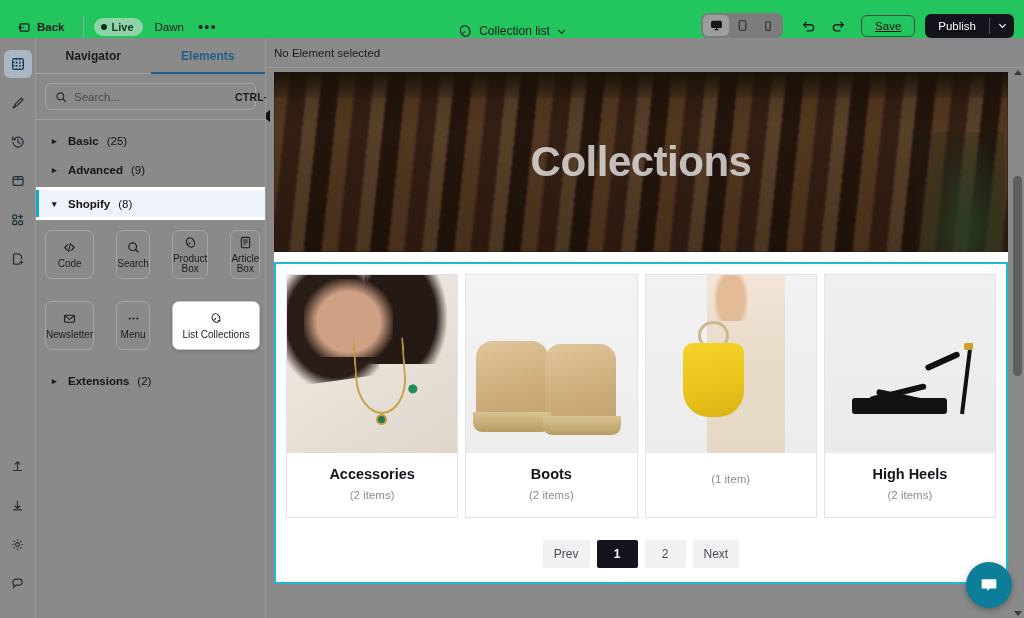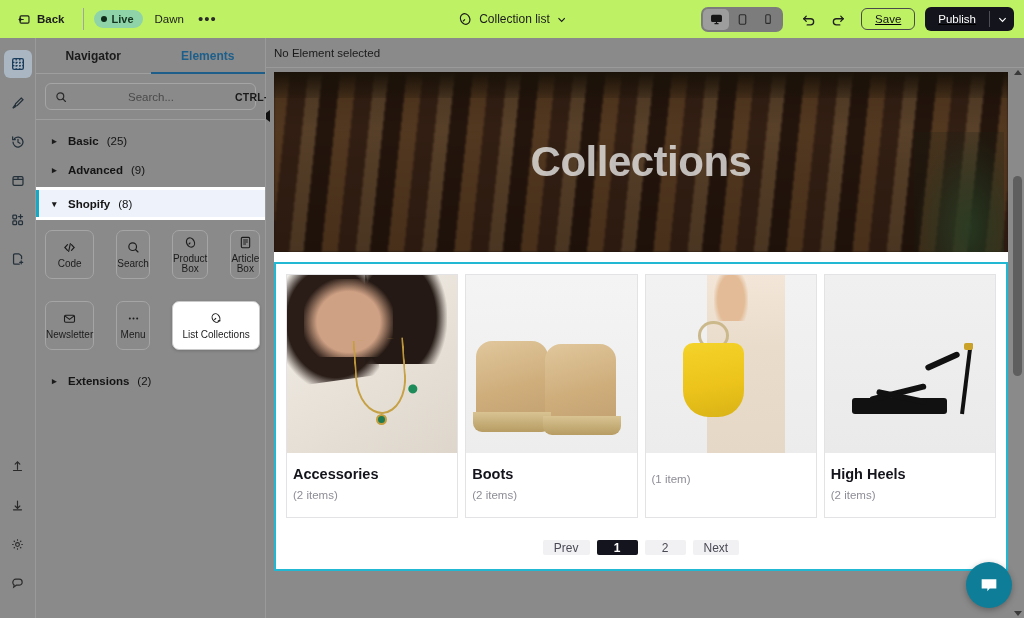--- a/index.html
+++ b/index.html
@@ -7,22 +7,22 @@
     width: 1024px; height: 618px;
     overflow: hidden;
     font-family: "Liberation Sans", sans-serif;
     background: #8a8a8a;
   }
   .app { position: relative; width: 1024px; height: 618px; display: flex; flex-direction: column; }
 
   
   .topbar {
     height: 38px; min-height: 38px;
-    background: #bef264;
-    display: flex; align-items: center;
+    background: #22c55e;
+    display: flex; align-items: flex-end;
     position: relative;
     z-index: 20;
   }
   .tb-left { display: flex; align-items: center; padding-left: 10px; gap: 0; }
   .back-btn {
     display: flex; align-items: center; gap: 6px;
     font-size: 11.5px; color: #1c1c1c; font-weight: 600;
     padding: 4px 8px; cursor: pointer; border-radius: 4px;
   }
   .tb-divider { width: 1px; height: 22px; background: #a3a3a3; margin: 0 10px; }
@@ -118,21 +118,21 @@
   }
   .search-wrap { padding: 9px 9px 9px 9px; border-bottom: 1px solid #9e9e9e;}
   .search-box {
     display: flex; align-items: center; gap: 7px;
     border: 1px solid #a5a5a5; border-radius: 6px;
     height: 27px; padding: 0 9px;
     background: transparent;
   }
   .search-box input {
     flex: 1; border: none; outline: none; background: transparent;
-    font-size: 11.5px; color: #2a2a2a; font-family: inherit; text-align: center;
+    font-size: 11.5px; color: #2a2a2a; font-family: inherit;
   }
   .search-box input::placeholder { color: #4a4a4a; }
   .kbd { font-size: 10.5px; color: #1a1a1a; font-weight: 700; letter-spacing: .2px;}
 
   .cat-list { padding-top: 6px; }
   .cat-row {
     display: flex; align-items: center; gap: 8px;
     height: 29px; padding: 0 9px 0 16px;
     font-size: 11.5px; color: #141414; cursor: pointer; font-weight: 600;
   }
@@ -228,21 +228,21 @@
     width: 0; height: 0;
     border-top: 6px solid transparent;
     border-bottom: 6px solid transparent;
     border-right: 8px solid #111;
   }
   .cards {
     display: grid; grid-template-columns: repeat(4, 1fr); gap: 7px;
   }
   .card { border: 1px solid #e3e3e5; background: #fff; }
   .card-img { height: 178px; background: #efefef; position: relative; overflow: hidden; }
-  .card-body { padding: 13px 6px 16px 6px; }
+  .card-body { padding: 13px 6px 16px 6px; text-align: center; }
   .card-title { font-size: 14.5px; font-weight: 700; color: #14141c; }
   .card-sub { font-size: 11.5px; color: #8d8d96; margin-top: 7px; }
 
   
   .img-accessories {
     background:
       radial-gradient(circle at 74% 64%, #1e8c5a 0 4px, rgba(0,0,0,0) 5px),
       linear-gradient(145deg, #f2efe9 0%, #e9e3da 45%, #ded6cb 100%);
   }
   .img-accessories .hair {
@@ -326,21 +326,21 @@
     position:absolute; left: 30%; bottom: 30%; width: 30%; height: 6px;
     background:#111; transform: rotate(12deg); border-radius: 3px;
   }
   .img-heels .buckle {
     position:absolute; right: 13%; bottom: 58%; width: 9px; height: 7px;
     background:#c9a227; border-radius: 2px;
   }
 
   .pager { display: flex; justify-content: center; gap: 7px; margin-top: 22px; }
   .pg {
-    min-width: 41px; height: 15px; padding: 0 11px;
+    min-width: 41px; height: 28px; padding: 0 11px;
     display: flex; align-items: center; justify-content: center;
     background: #f1f1f3; color: #4a4a55; font-size: 12px;
     border-radius: 2px; cursor: pointer;
   }
   .pg.active { background: #14141f; color: #fff; font-weight: 600; }
 
   
   .vscroll {
     position: absolute; right: 2px; top: 0; width: 9px; bottom: 0;
   }

